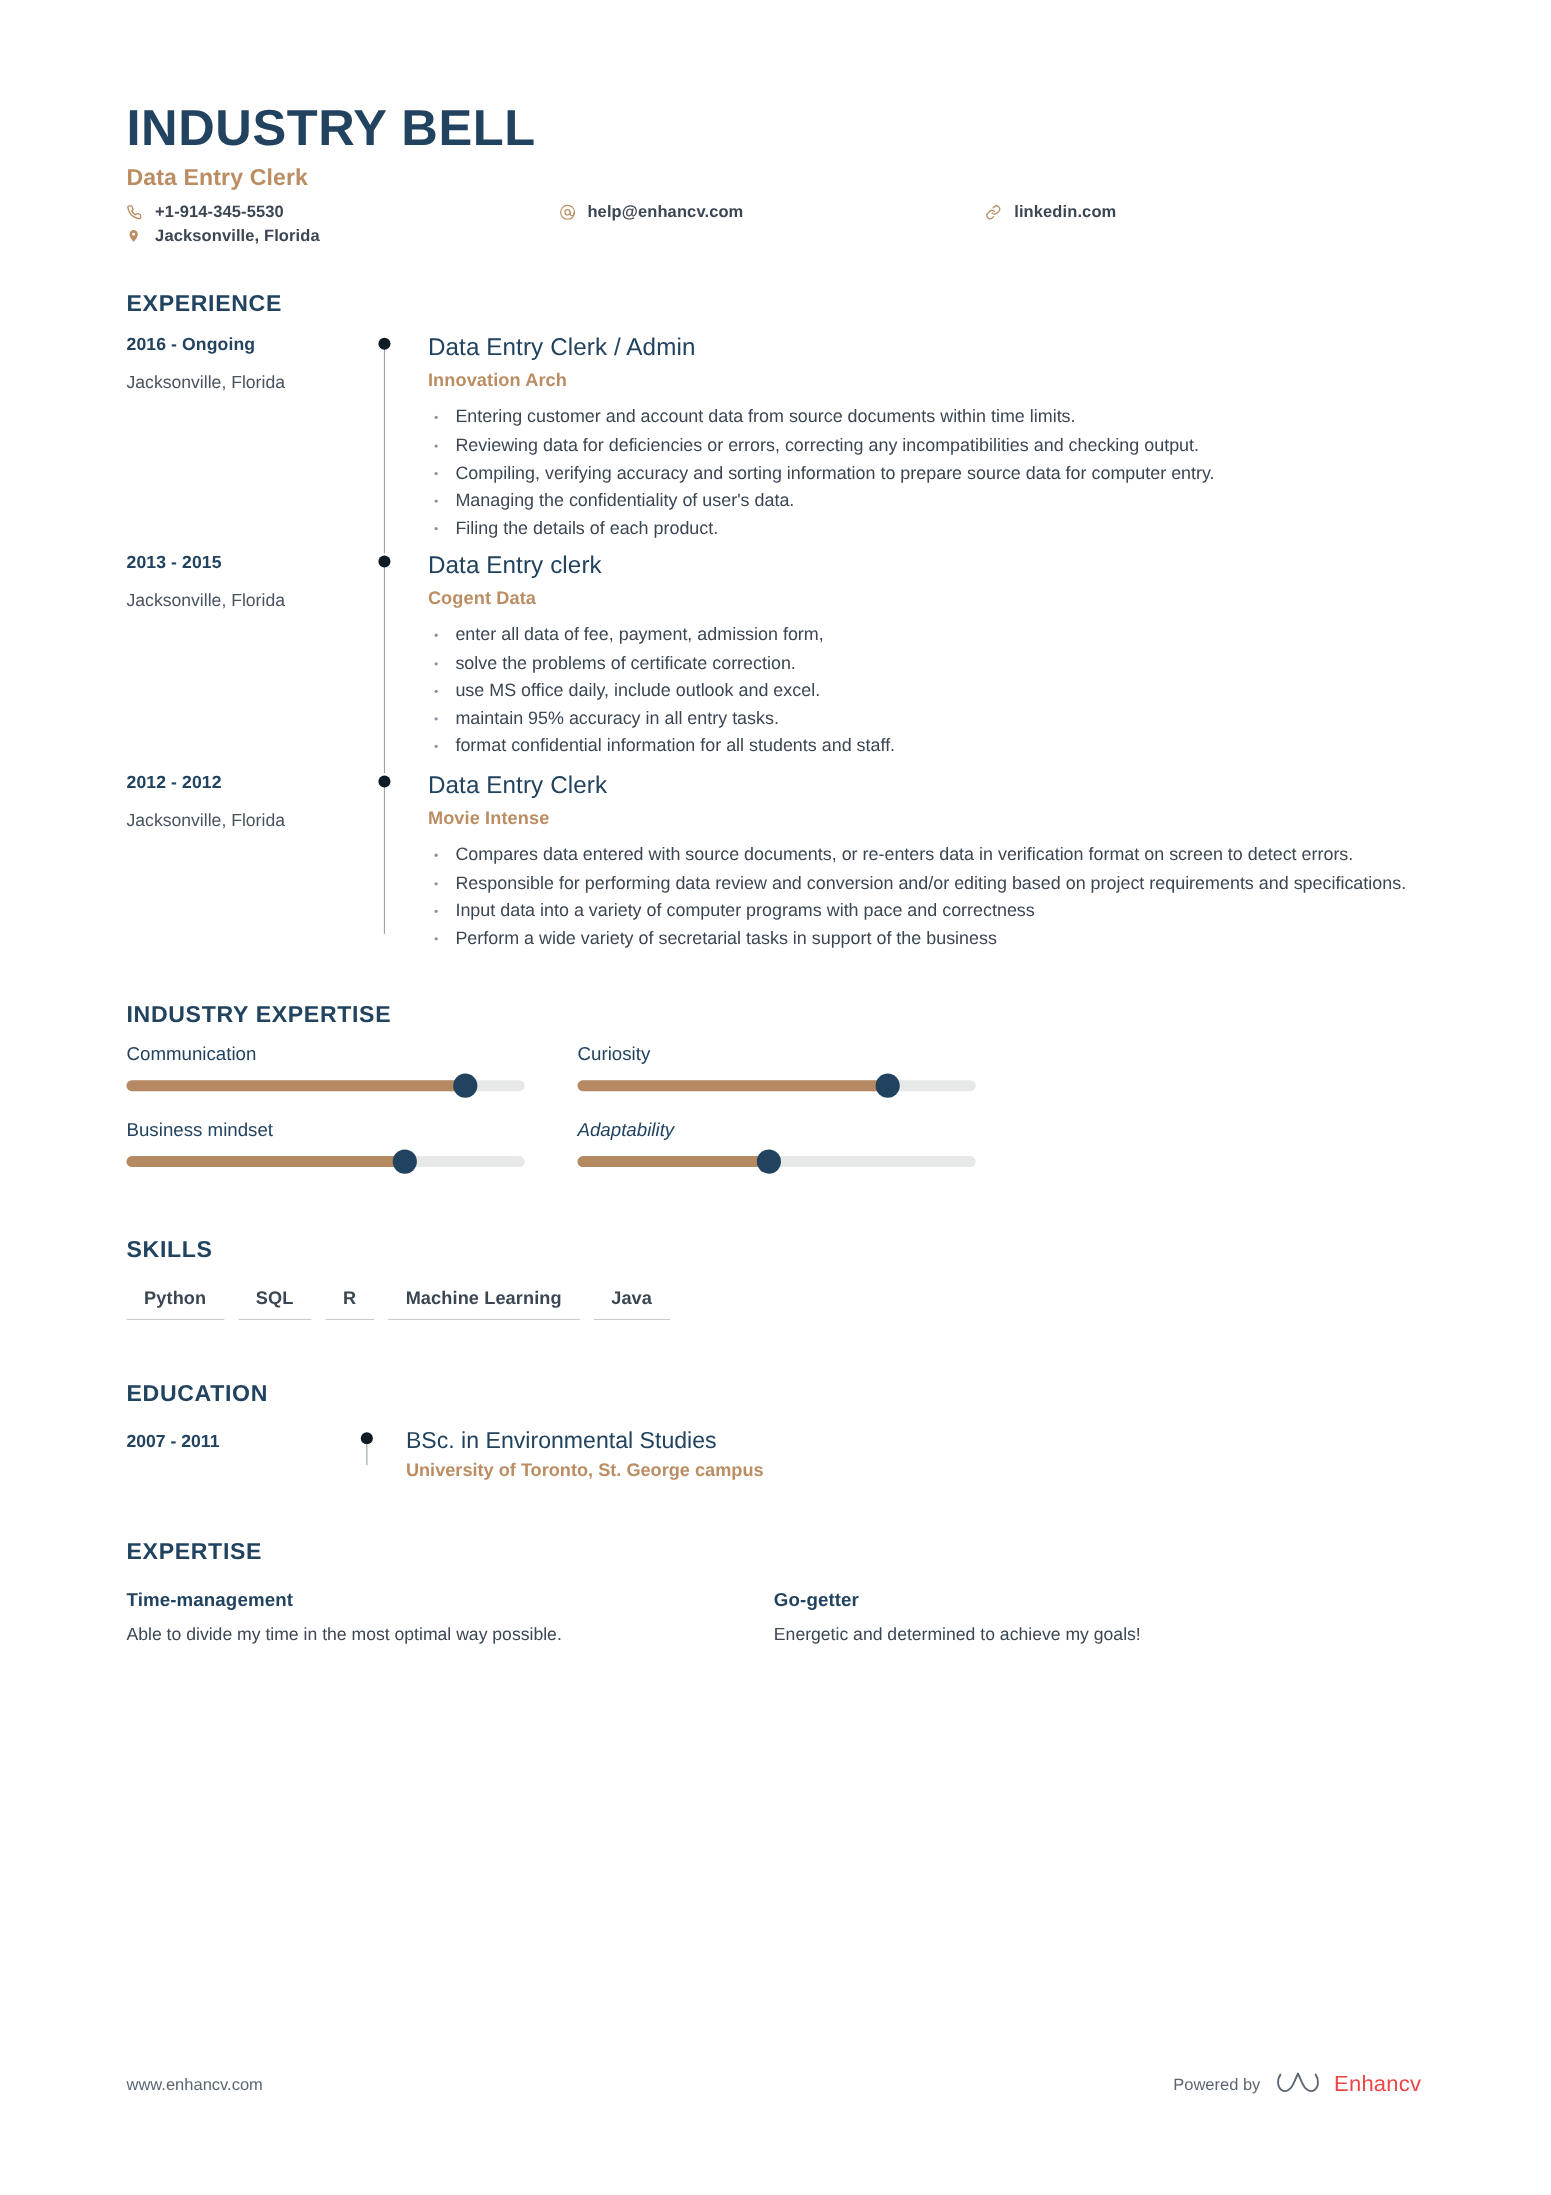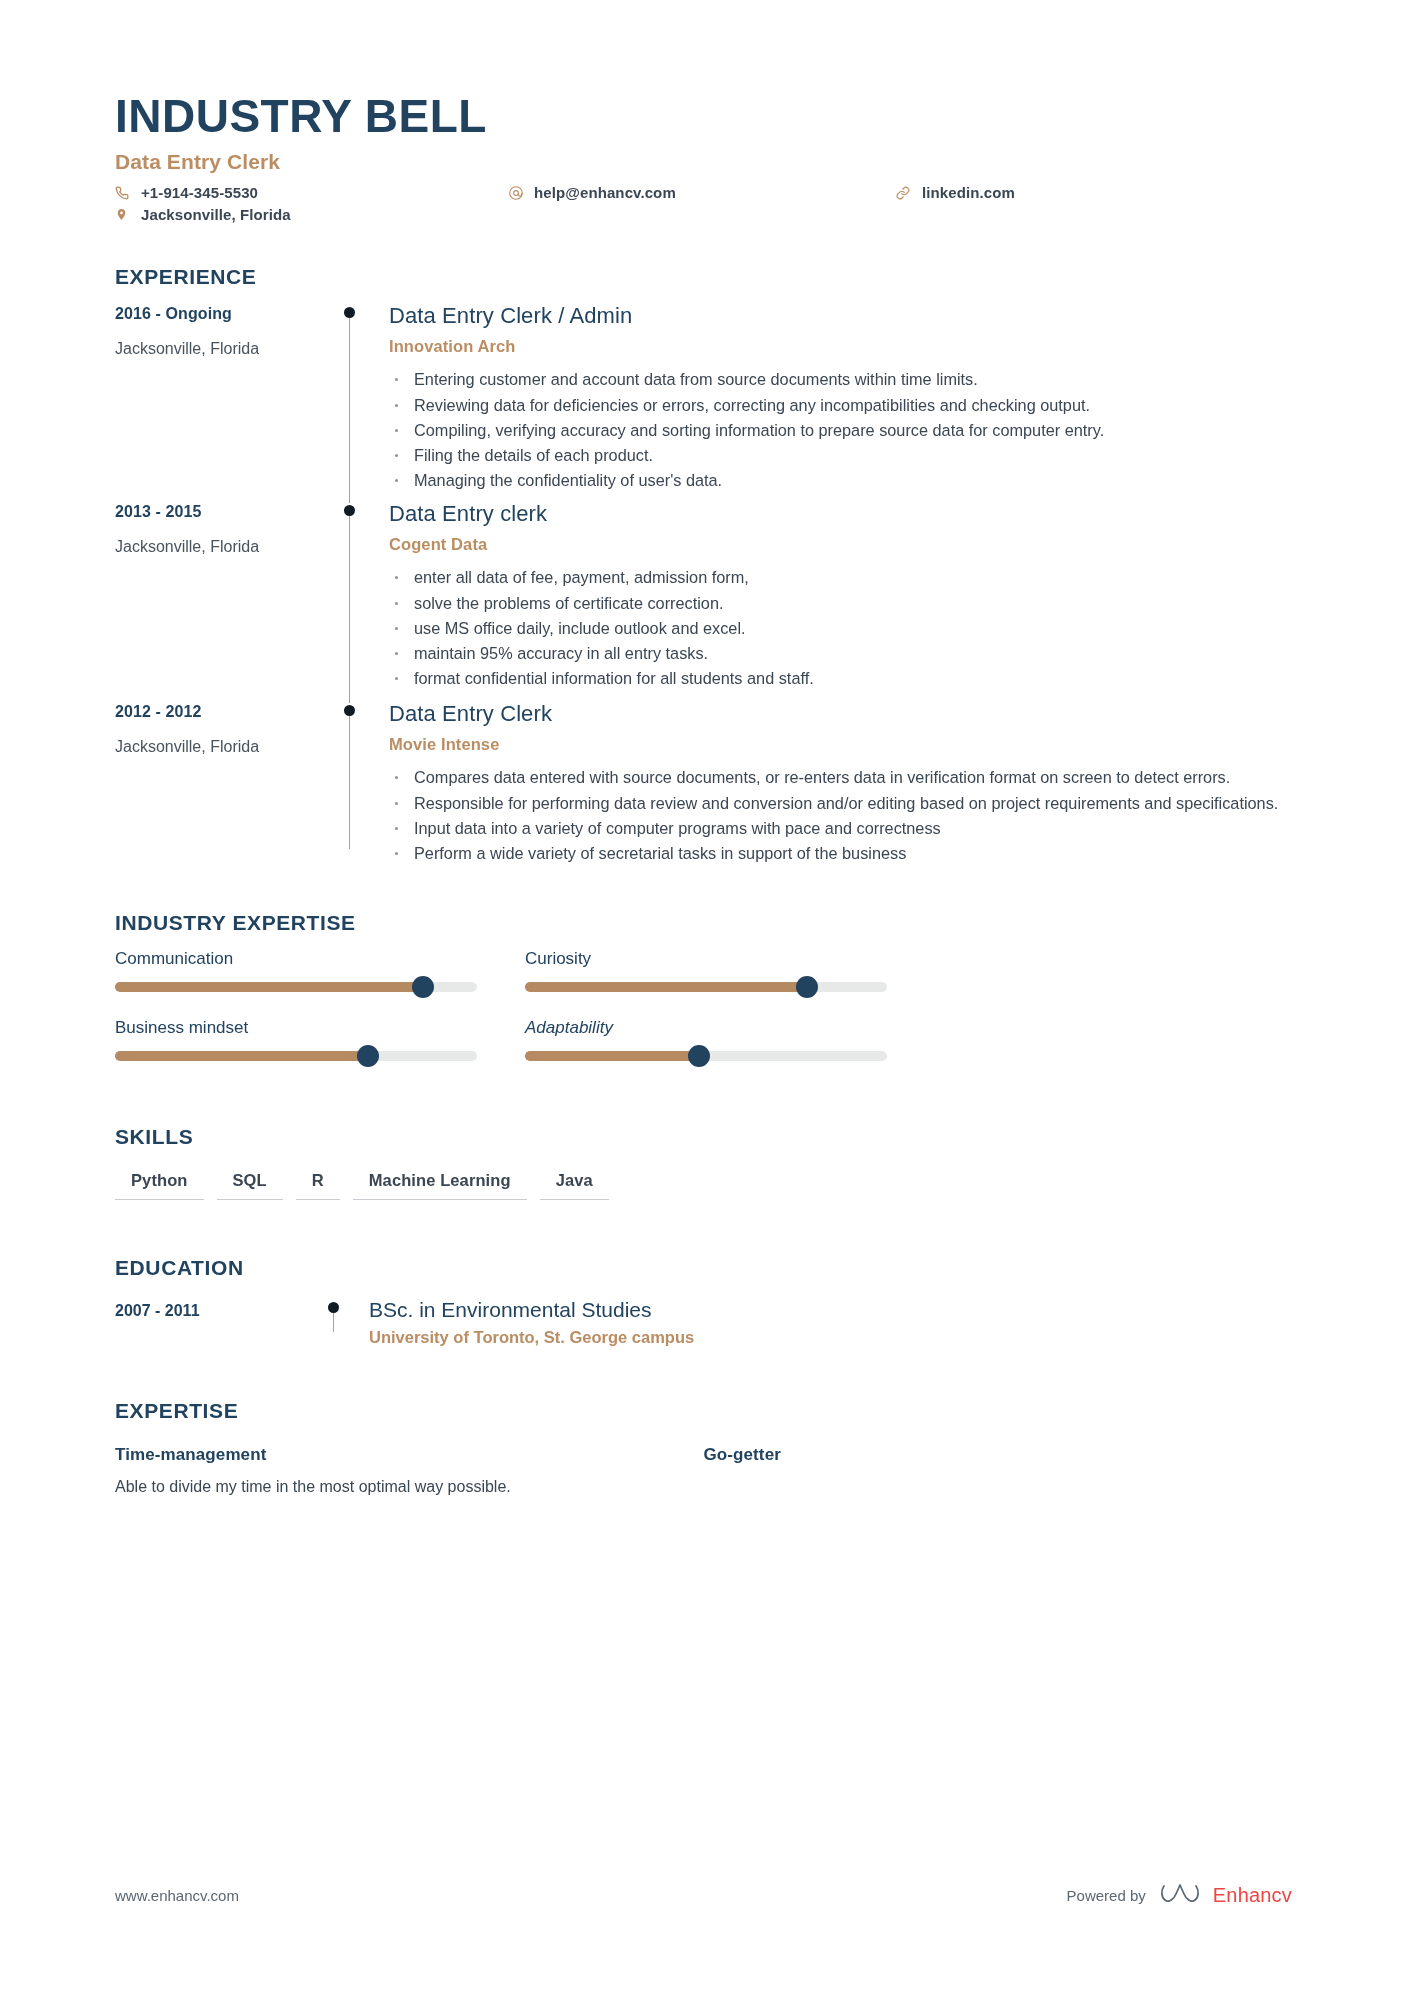--- a/index.html
+++ b/index.html
@@ -399,22 +399,22 @@
         <div class="tl-line"></div>
         <div class="tl-dot"></div>
       </div>
       <div class="exp-right">
         <div class="exp-role">Data Entry Clerk / Admin</div>
         <div class="exp-company">Innovation Arch</div>
         <ul class="bullets">
           <li>Entering customer and account data from source documents within time limits.</li>
           <li>Reviewing data for deficiencies or errors, correcting any incompatibilities and checking output.</li>
           <li>Compiling, verifying accuracy and sorting information to prepare source data for computer entry.</li>
+          <li>Managing the confidentiality of user's data.</li>
           <li>Filing the details of each product.</li>
-          <li>Managing the confidentiality of user's data.</li>
         </ul>
       </div>
     </div>
 
     <div class="exp-entry" style="min-height:200px;">
       <div class="exp-left">
         <div class="exp-dates">2013 - 2015</div>
         <div class="exp-loc">Jacksonville, Florida</div>
       </div>
       <div class="exp-timeline">
@@ -525,20 +525,21 @@
 
   <div class="section">
     <div class="section-title" style="margin-bottom:22px;">EXPERTISE</div>
     <div class="strengths-grid">
       <div class="strength-cell">
         <div class="strength-title">Time-management</div>
         <p class="strength-desc">Able to divide my time in the most optimal way possible.</p>
       </div>
       <div class="strength-cell">
         <div class="strength-title">Go-getter</div>
+        <p class="strength-desc">Energetic and determined to achieve my goals!</p>
       </div>
     </div>
   </div>
 
   <div class="footer">
     <div class="footer-url">www.enhancv.com</div>
     <div class="footer-right">
       <span class="powered-by">Powered by</span>
       <span class="brand">
         <span>

